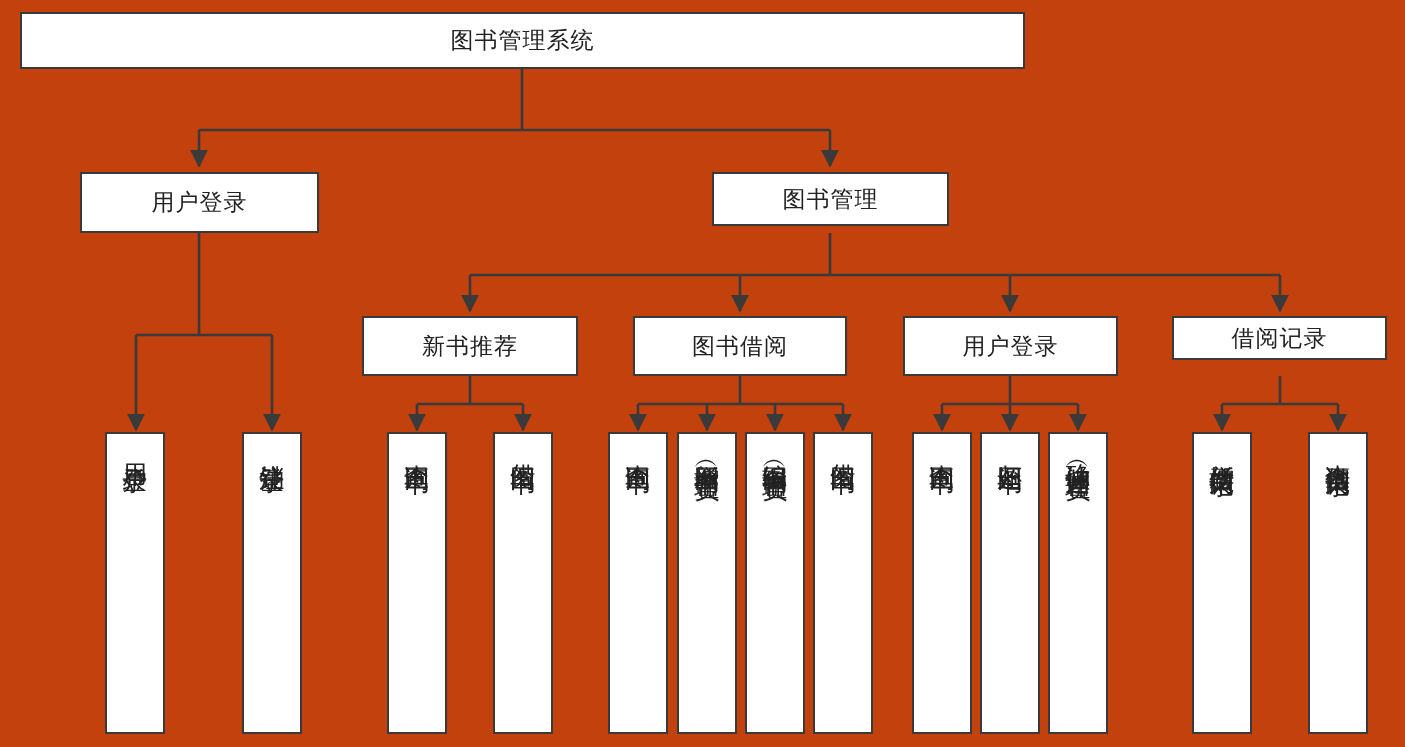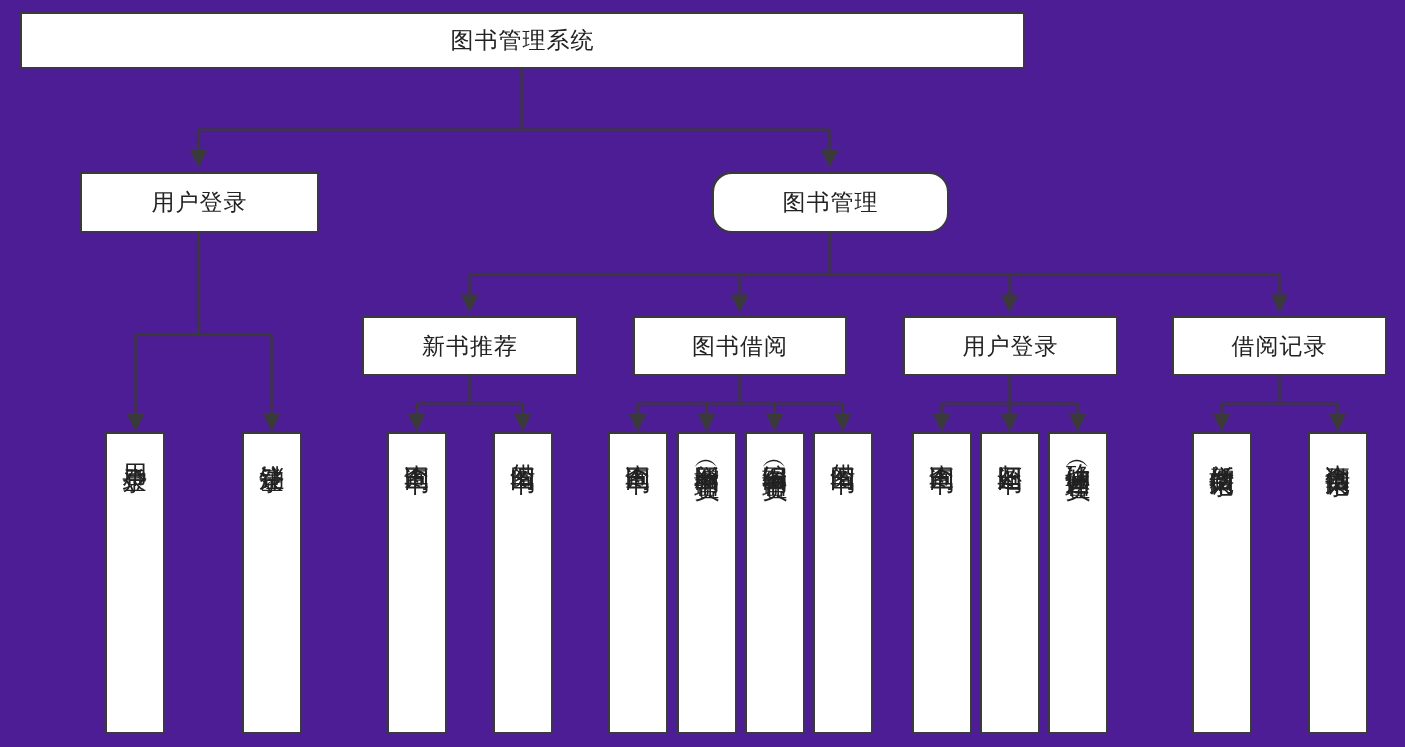--- a/index.html
+++ b/index.html
@@ -8,21 +8,21 @@
     padding: 0;
     background: #ffffff;
   }
   body {
     font-family: "Liberation Sans", "DejaVu Sans", sans-serif;
   }
   #canvas {
     position: relative;
     width: 1405px;
     height: 747px;
-    background: #4c1d95;
+    background: #c2410c;
     overflow: hidden;
   }
   #edges {
     position: absolute;
     left: 0;
     top: 0;
     width: 1405px;
     height: 747px;
     pointer-events: none;
   }
@@ -128,37 +128,37 @@
   </svg>
 
   <div class="node h root" style="left:20px; top:12px; width:1005px; height:57px;">
     <span class="node-label">图书管理系统</span>
   </div>
 
   <div class="node h" style="left:80px; top:172px; width:239px; height:61px;">
     <span class="node-label">用户登录</span>
   </div>
 
-  <div class="node h" style="left:712px; top:172px; width:237px; height:61px;border-radius:20px;">
+  <div class="node h" style="left:712px; top:172px; width:237px; height:54px;">
     <span class="node-label">图书管理</span>
   </div>
 
   <div class="node h" style="left:362px; top:316px; width:216px; height:60px;">
     <span class="node-label">新书推荐</span>
   </div>
 
   <div class="node h" style="left:633px; top:316px; width:214px; height:60px;">
     <span class="node-label">图书借阅</span>
   </div>
 
   <div class="node h" style="left:903px; top:316px; width:215px; height:60px;">
     <span class="node-label">用户登录</span>
   </div>
 
-  <div class="node h" style="left:1172px; top:316px; width:215px; height:60px;">
+  <div class="node h" style="left:1172px; top:316px; width:215px; height:44px;">
     <span class="node-label">借阅记录</span>
   </div>
 
   <div class="node v" style="left:105px; top:432px; width:60px; height:302px;">
     <span class="node-label">用户登录</span>
   </div>
 
   <div class="node v" style="left:242px; top:432px; width:60px; height:302px;">
     <span class="node-label">注销登录</span>
   </div>

